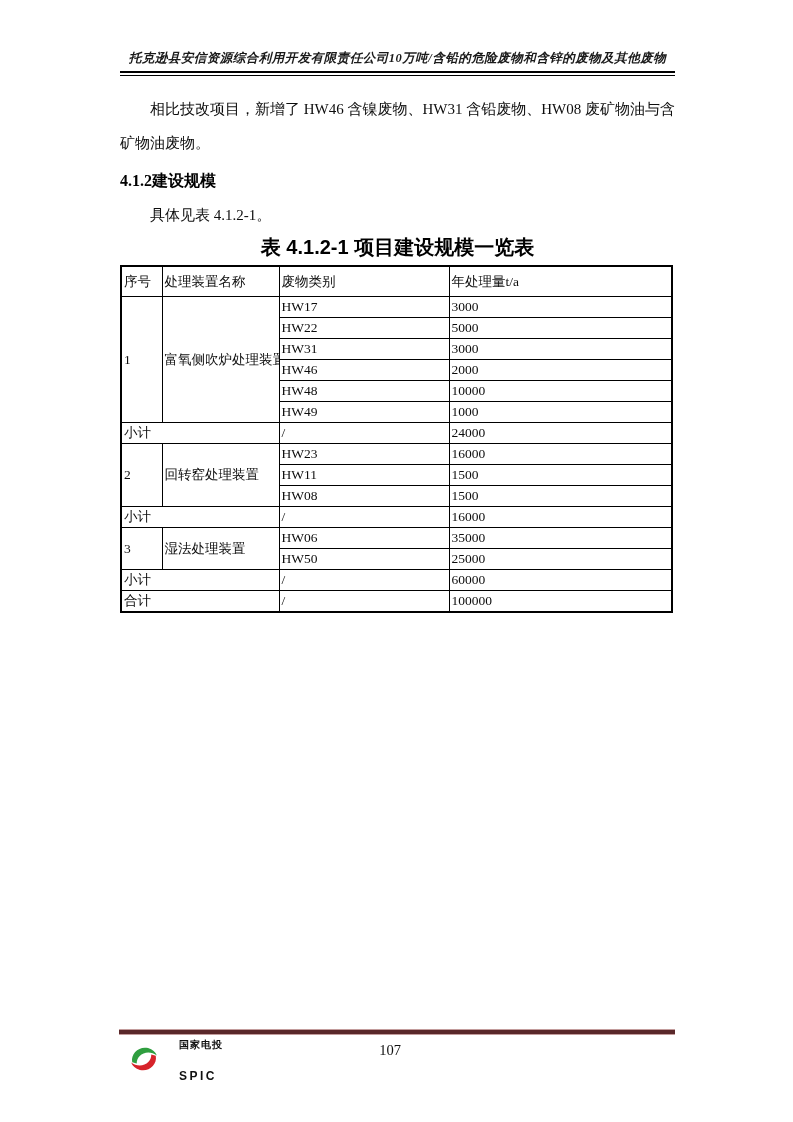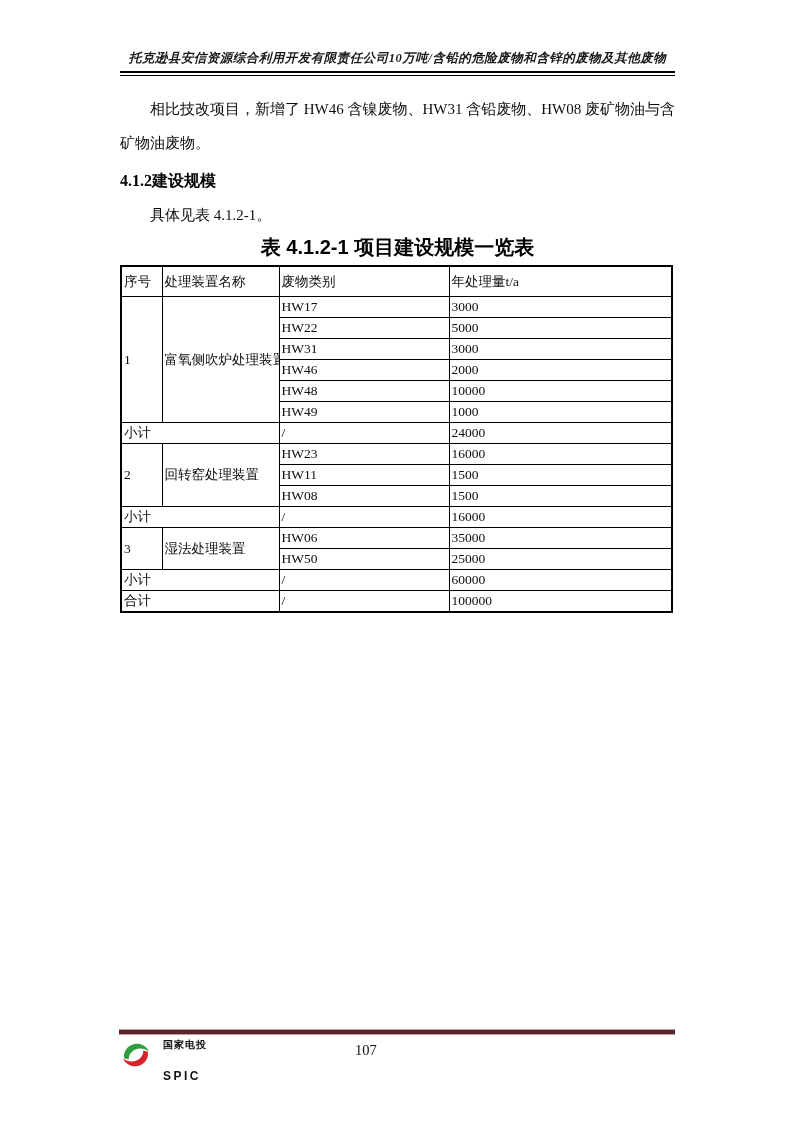--- a/index.html
+++ b/index.html
@@ -70,34 +70,34 @@
   
   .footer-rule{
     position:absolute;left:119px;top:1029px;width:556px;
     height:4px;background:#5a282a;
     border-top:1px solid #c39c9c;border-bottom:1px solid #c39c9c;
   }
   .footer{
     position:absolute;left:119px;top:1038px;width:556px;height:42px;
   }
   .logo{
-    position:absolute;left:2px;top:2px;display:flex;align-items:flex-start;gap:12px;
+    position:absolute;left:10px;top:2px;display:flex;align-items:center;gap:20px;
   }
   .logo-text{display:flex;flex-direction:column;line-height:1;}
   .logo-cn{
     font-size:10px;font-weight:bold;letter-spacing:1px;
     font-family:"Liberation Sans","DejaVu Sans",sans-serif;
   }
   .logo-en{
     font-size:12px;font-weight:bold;letter-spacing:2.5px;
     font-family:"Liberation Sans","DejaVu Sans",sans-serif;
     margin-top:20px;
   }
   .page-number{
-    position:absolute;left:236px;top:4px;width:60px;text-align:left;
+    position:absolute;left:222px;top:4px;width:60px;text-align:right;
     font-size:14.5px;color:#111;
   }
   .footer-company{
     position:absolute;right:0;top:4px;
     font-size:14.5px;color:#111;letter-spacing:.5px;
     white-space:nowrap;
   }
 </style>
 </head>
 <body>

